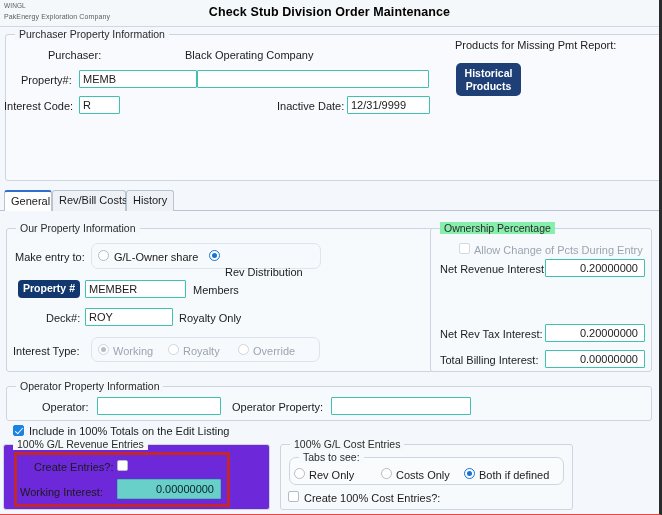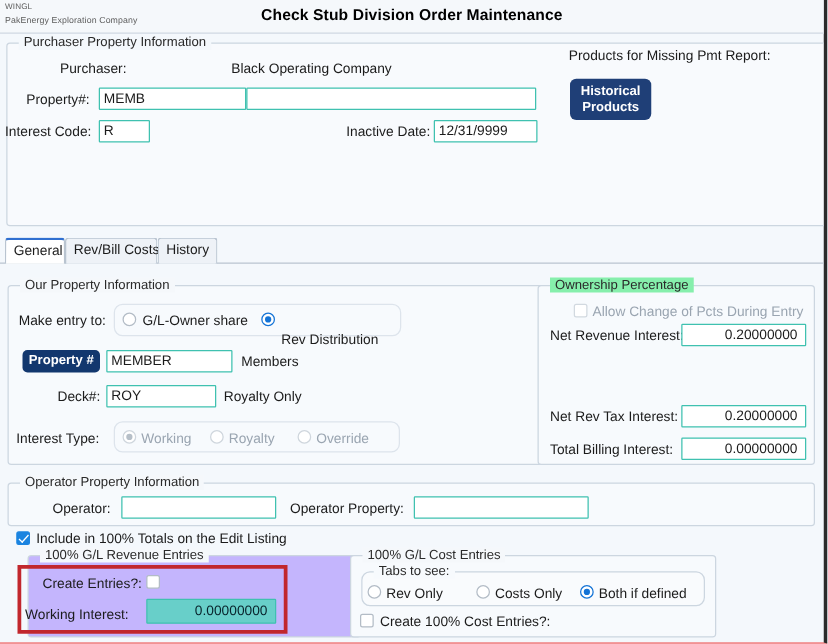--- a/index.html
+++ b/index.html
@@ -291,21 +291,21 @@
     <span class="legend" style="background:#f5f8fb;">Operator Property Information</span>
   </div>
   <div class="lbl" style="left:42px;top:401px;">Operator:</div>
   <input class="inp" style="left: 97px; top: 397px; width: 124px; height: 18px;" value="">
   <div class="lbl" style="left:232px;top:401px;">Operator Property:</div>
   <input class="inp" style="left: 331px; top: 397px; width: 140px; height: 18px;" value="">
 
   <div class="chk on" style="left:13px;top:425px;"></div>
   <div class="lbl" style="left:29px;top:425px;">Include in 100% Totals on the Edit Listing</div>
 
-  <div class="grp" style="left:22px;top:444px;width:267px;height:66px;background:#c4b5fd;">
+  <div class="grp" style="left:3px;top:444px;width:267px;height:66px;background:#6d28d9;">
     <span class="legend" style="background:#f5f8fb;">100% G/L Revenue Entries</span>
   </div>
 
   <div class="lbl" style="left:34px;top:461px;">Create Entries?:</div>
   <div class="chk" style="left:117px;top:460px;"></div>
 
   <div class="lbl" style="left:20px;top:486px;">Working Interest:</div>
   <input class="inp num teal" style="left: 117px; top: 479px; width: 104px; height: 20px;" value="0.00000000">
 
   <div class="redbox" style="left:14px;top:452px;width:216px;height:55px;"></div>

